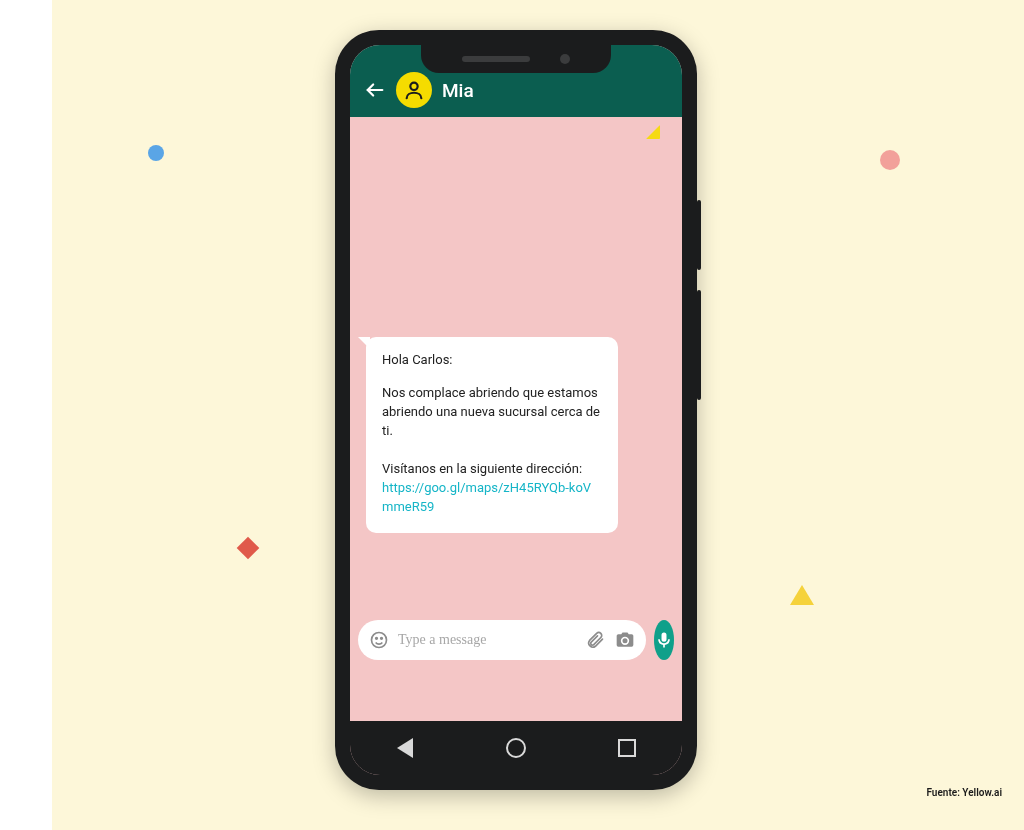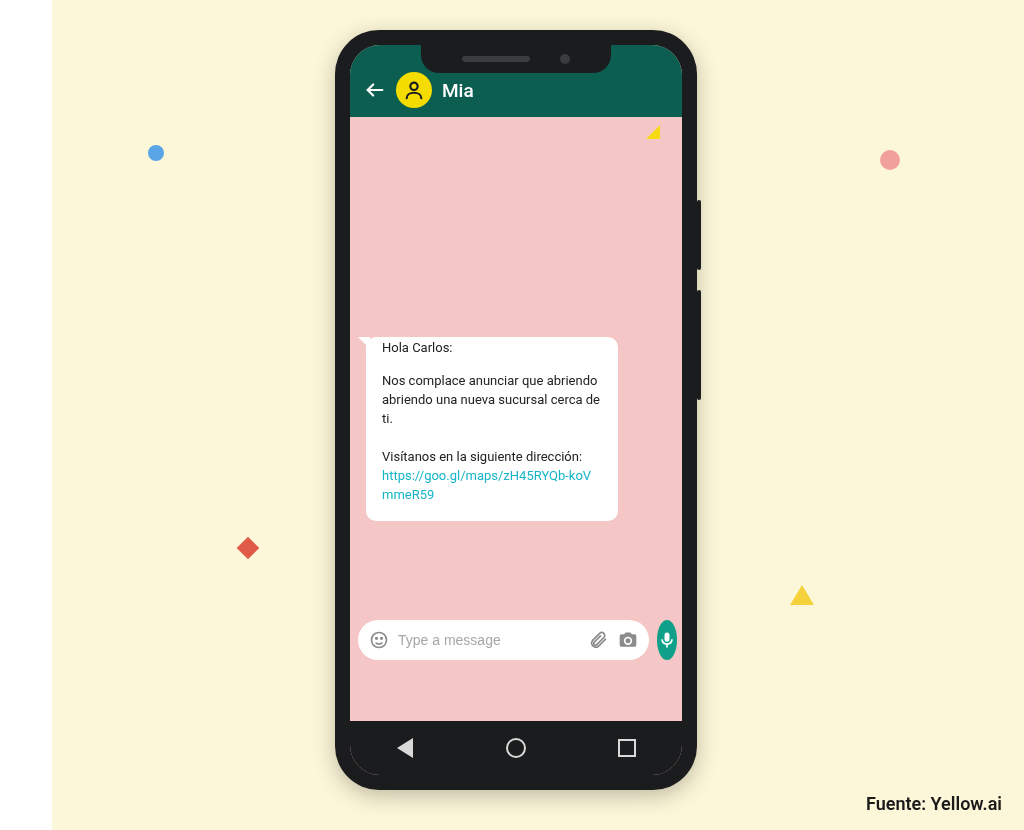--- a/index.html
+++ b/index.html
@@ -29,22 +29,22 @@
   .shape.pink-dot { left: 880px; top: 150px; width: 20px; height: 20px; background: #f2a19a; border-radius: 50%; }
   .shape.red-diamond { left: 240px; top: 540px; width: 16px; height: 16px; background: #e05a4a; transform: rotate(45deg); }
   .shape.yellow-tri {
     left: 790px; top: 585px; width: 0; height: 0;
     border-left: 12px solid transparent;
     border-right: 12px solid transparent;
     border-bottom: 20px solid #f5d23b;
   }
   .source-credit {
     position: absolute;
-    right: 22px; bottom: 16px;
-    font-size: 18px; color: #1a1a1a;
+    right: 22px; bottom: 32px;
+    font-size: 10px; color: #1a1a1a;
     font-weight: 600;
   }
 
   
   .phone {
     position: absolute;
     left: 335px; top: 30px;
     width: 362px; height: 760px;
     background: #1b1c1d;
     border-radius: 44px;
@@ -121,21 +121,21 @@
     opacity: 0.9;
   }
 
   .bubble {
     position: absolute;
     left: 16px;
     top: 220px;
     width: 252px;
     background: #fff;
     border-radius: 10px;
-    padding: 2px 16px 16px 16px;
+    padding: 14px 16px 16px 16px;
     font-size: 13px;
     line-height: 1.45;
     color: #222;
   }
   .bubble::before {
     content: "";
     position: absolute;
     left: -8px; top: 0;
     width: 0; height: 0;
     border-top: 0 solid transparent;
@@ -162,21 +162,21 @@
     flex: 1;
     height: 40px;
     background: #fff;
     border-radius: 22px;
     display: flex; align-items: center;
     padding: 0 10px;
     gap: 8px;
     color: #9a9a9a;
   }
   .input-pill input {
-    flex: 1; border: none; outline: none; font-size: 14px; color: #555; background: transparent;
+    flex: 1; border: none; outline: none; font-size: 14px; color: #555; background: transparent; font-family: Liberation Serif, serif;
   }
   .input-pill input::placeholder { color: #a7a7a7; }
   .icon-btn {
     width: 22px; height: 22px; display:flex; align-items:center; justify-content:center;
     color: #8c8c8c; cursor: pointer;
   }
   .mic-btn {
     width: 40px; height: 40px; background: #0fa08a; border-radius: 50%;
     display:flex; align-items:center; justify-content:center; color:#fff;
     cursor: pointer;
@@ -238,21 +238,21 @@
             </svg>
         </div>
         <div class="contact-name">Mia</div>
       </div>
 
       <div class="chat-body">
         <div class="doodle"></div>
 
         <div class="bubble">
           <p>Hola Carlos:</p>
-          <p>Nos complace anunciar que abriendo abriendo una nueva sucursal cerca de ti.</p>
+          <p>Nos complace abriendo que estamos abriendo una nueva sucursal cerca de ti.</p>
           <p>
             <span>Visítanos en la siguiente dirección:</span><br>
             <span class="link">https://goo.gl/maps/zH45RYQb-koVmmeR59</span>
           </p>
         </div>
 
         <div class="input-row">
           <div class="input-pill">
             <div class="icon-btn">
               <svg viewBox="0 0 24 24" width="20" height="20" fill="none" stroke="#8c8c8c" stroke-width="2">

